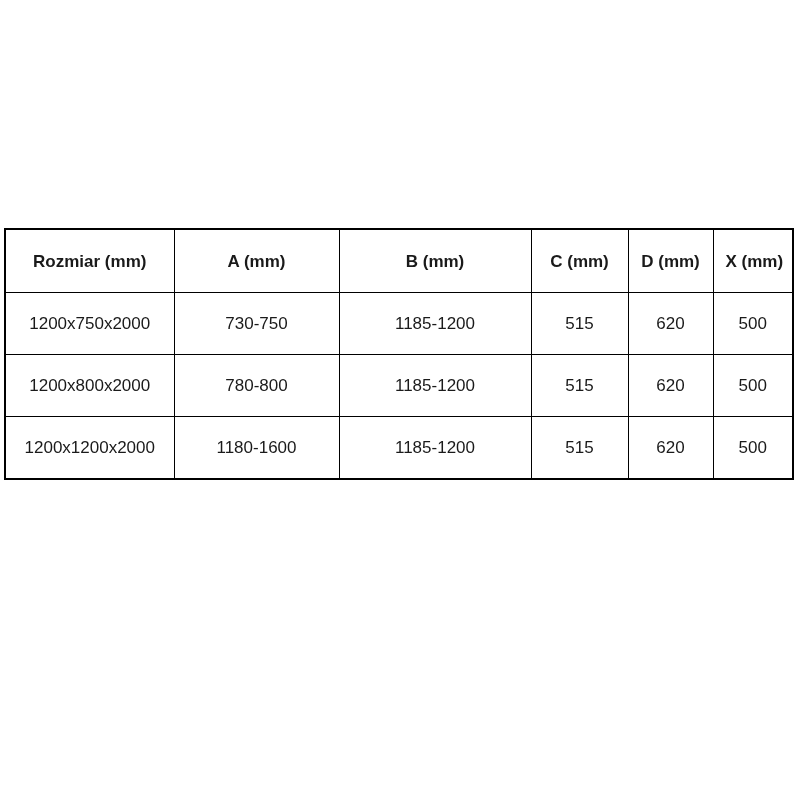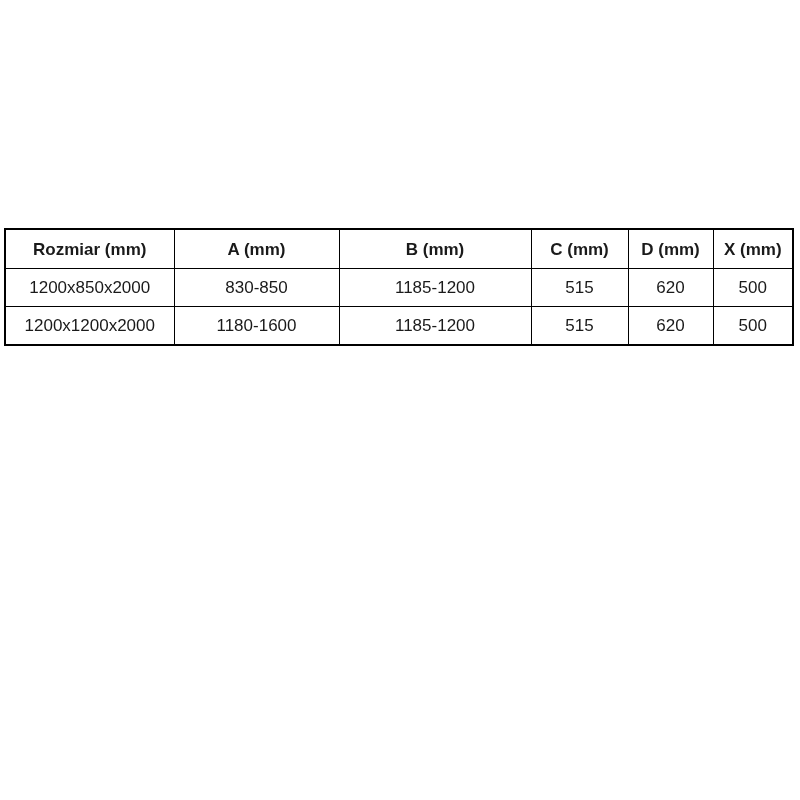--- a/index.html
+++ b/index.html
@@ -24,21 +24,21 @@
     table-layout: fixed;
     border: 2px solid #000000;
     font-size: 17px;
     color: #1a1a1a;
   }
   table.dim-table th,
   table.dim-table td {
     border: 1px solid #000000;
     text-align: center;
     vertical-align: middle;
-    padding: 0;
+    padding: 12px;
     height: 37px;
     line-height: 1;
     overflow: hidden;
     white-space: nowrap;
   }
   table.dim-table thead th {
     font-weight: 700;
     height: 38px;
   }
   col.c-rozmiar { width: 169px; }
@@ -66,22 +66,30 @@
         <th>Rozmiar (mm)</th>
         <th>A (mm)</th>
         <th>B (mm)</th>
         <th>C (mm)</th>
         <th>D (mm)</th>
         <th>X (mm)</th>
       </tr>
     </thead>
     <tbody>
         <tr>
-          <td>1200x850x2000</td>
-          <td>830-850</td>
+          <td>1200x750x2000</td>
+          <td>730-750</td>
+          <td>1185-1200</td>
+          <td>515</td>
+          <td>620</td>
+          <td>500</td>
+        </tr>
+        <tr>
+          <td>1200x800x2000</td>
+          <td>780-800</td>
           <td>1185-1200</td>
           <td>515</td>
           <td>620</td>
           <td>500</td>
         </tr>
         <tr>
           <td>1200x1200x2000</td>
           <td>1180-1600</td>
           <td>1185-1200</td>
           <td>515</td>

